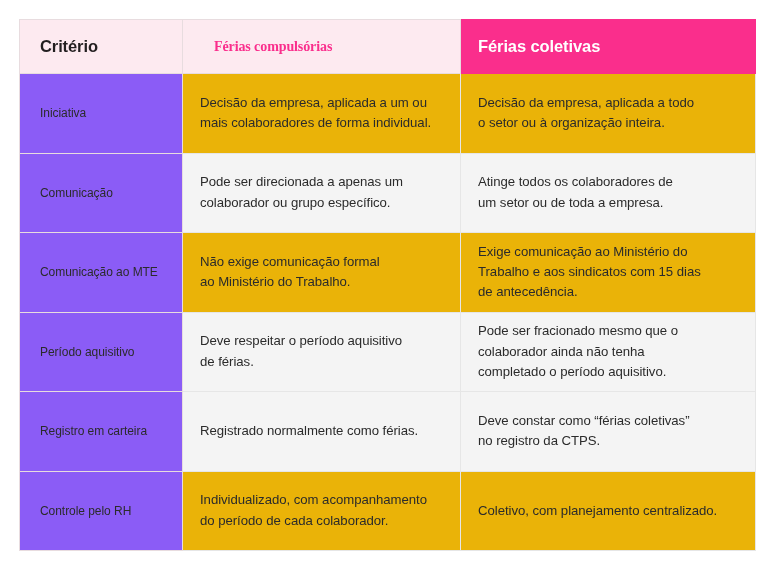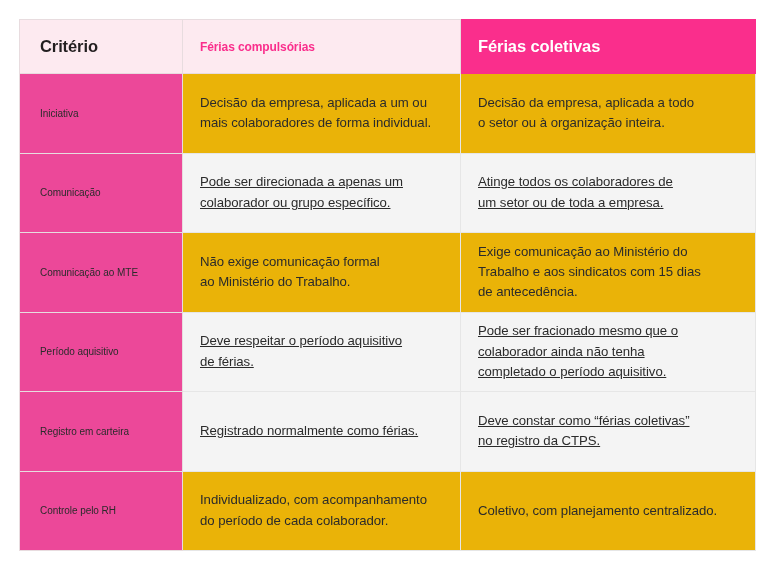--- a/index.html
+++ b/index.html
@@ -58,23 +58,24 @@
     background: #fdeaf0;
     color: #231f20;
     font-size: 16.5px;
     letter-spacing: -0.1px;
     padding: 0 0 1px 20px;
   }
 
   th.h-a {
     background: #fdeaf0;
     color: #fa2e8c;
-    font-size: 12px;
+    font-size: 14px;
     letter-spacing: -0.1px;
-    padding: 0 0 0 17px;
+    padding: 0 0 0 31px;
+    font-family: Liberation Serif, serif;
   }
 
   th.h-b {
     background: #fa2e8c;
     color: #ffffff;
     font-size: 16.5px;
     letter-spacing: -0.1px;
     padding: 0 0 0 17px;
     border-color: #fa2e8c;
     margin-top: 7px;
@@ -83,38 +84,37 @@
   
   tbody tr { height: 68px; }
 
   td {
     vertical-align: middle;
     border: 1px solid #e8dcdf;
     color: #2b2b2b;
   }
 
   td.c-criterio {
-    background: #ec4899;
-    font-size: 10px;
+    background: #8b5cf6;
+    font-size: 12px;
     padding: 0 12px 0 20px;
     letter-spacing: -0.05px;
   }
 
   td.c-body {
     background: #eab308;
     font-size: 13.2px;
     line-height: 1.55;
     padding: 0 16px 0 17px;
     border-color: #e6e6e6;
     letter-spacing: -0.05px;
   }
 
   tbody tr.alt td.c-body {
     background: #f4f4f4;
-    text-decoration: underline;
   }
 
   td.c-body .lines {
     display: block;
     white-space: pre-line;
   }
 </style>
 </head>
 <body>
 

